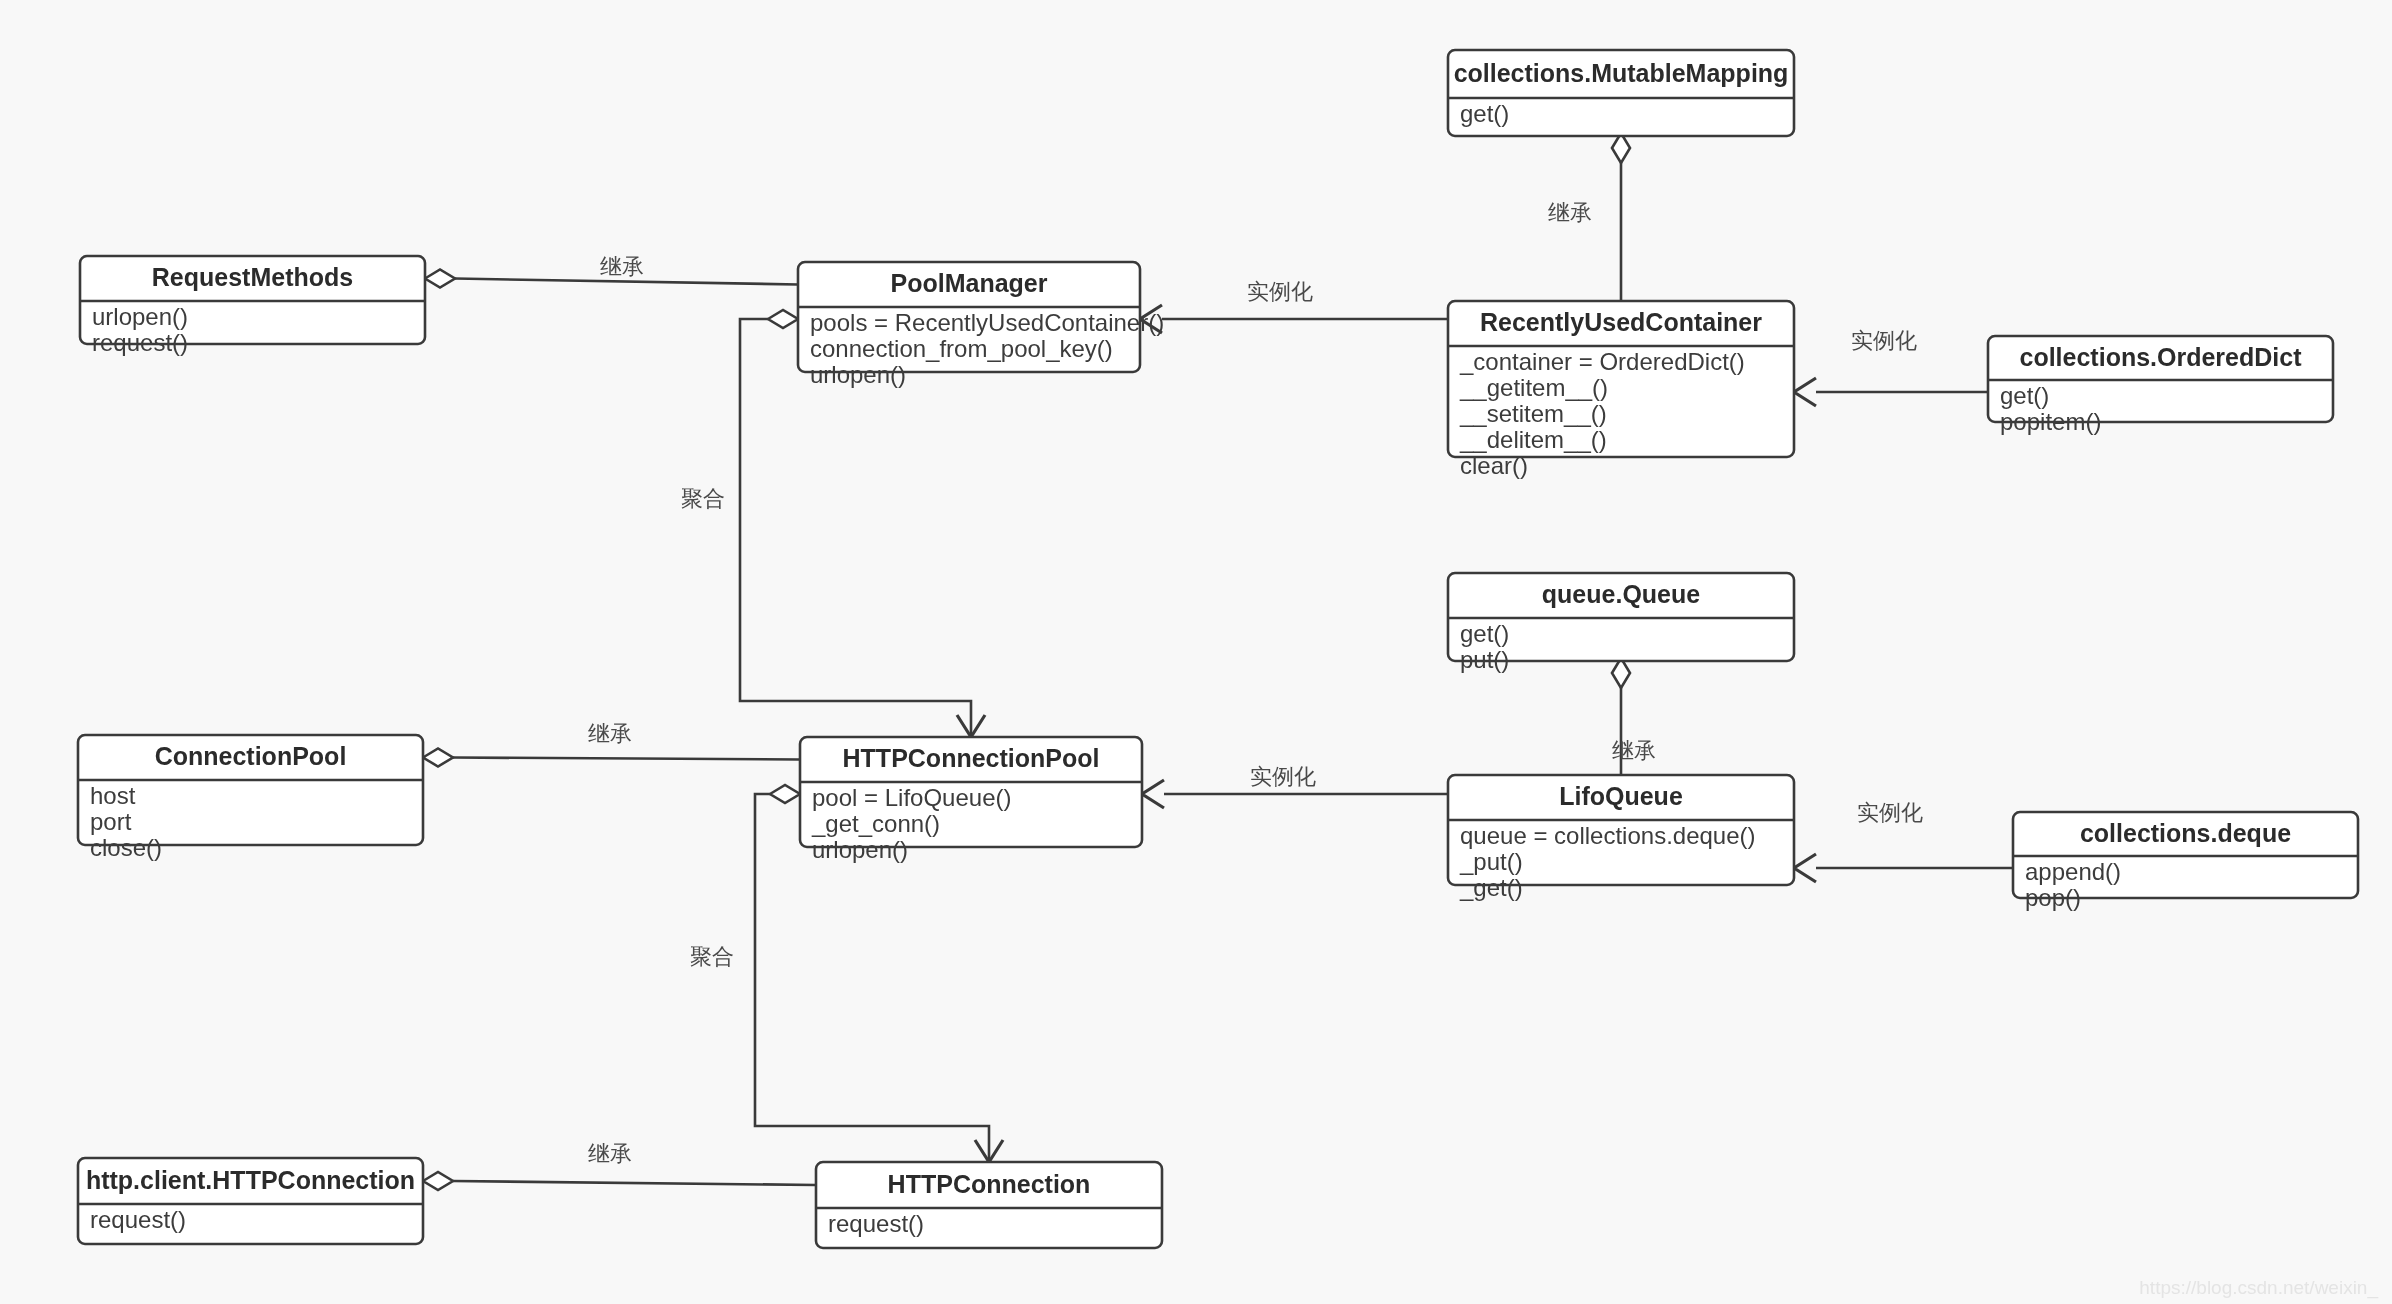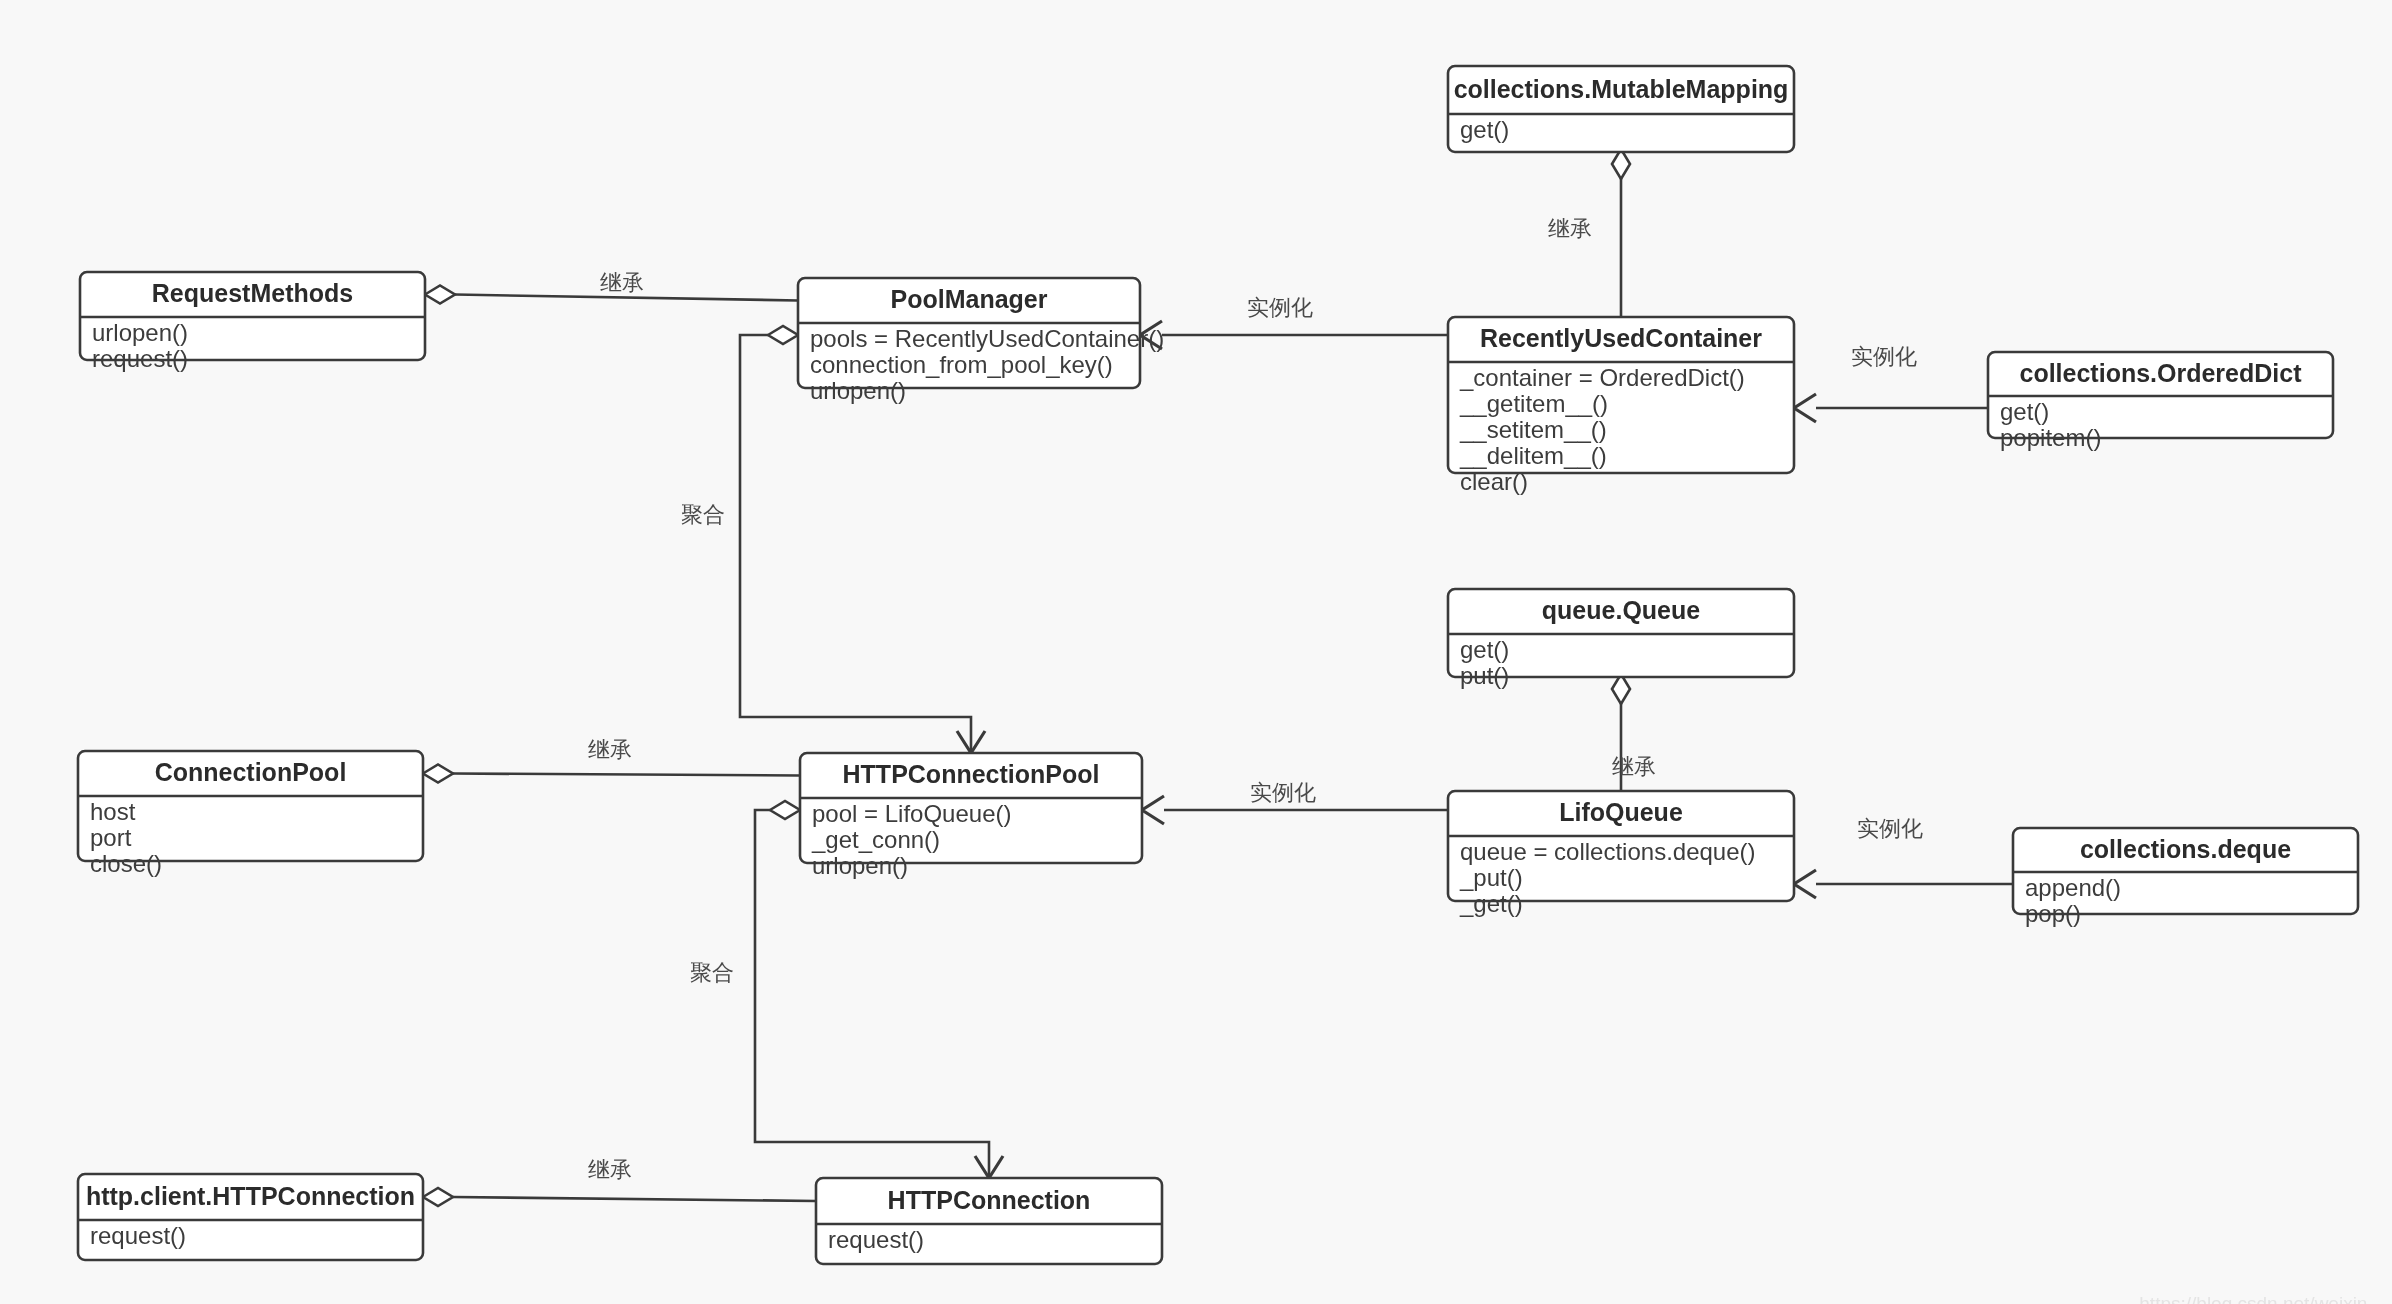--- a/index.html
+++ b/index.html
@@ -10,21 +10,21 @@
   }
   body {
     width: 2392px;
     height: 1304px;
     overflow: hidden;
     font-family: "Liberation Sans", "DejaVu Sans", sans-serif;
     position: relative;
   }
   #diagram-canvas {
     position: absolute;
-    top: 16px;
+    top: 0;
     left: 0;
     width: 2392px;
     height: 1128px;
     background: #f8f8f8;
   }
   .uml-box-rect {
     fill: #ffffff;
     stroke: #3a3a3a;
     stroke-width: 2.6;
   }

